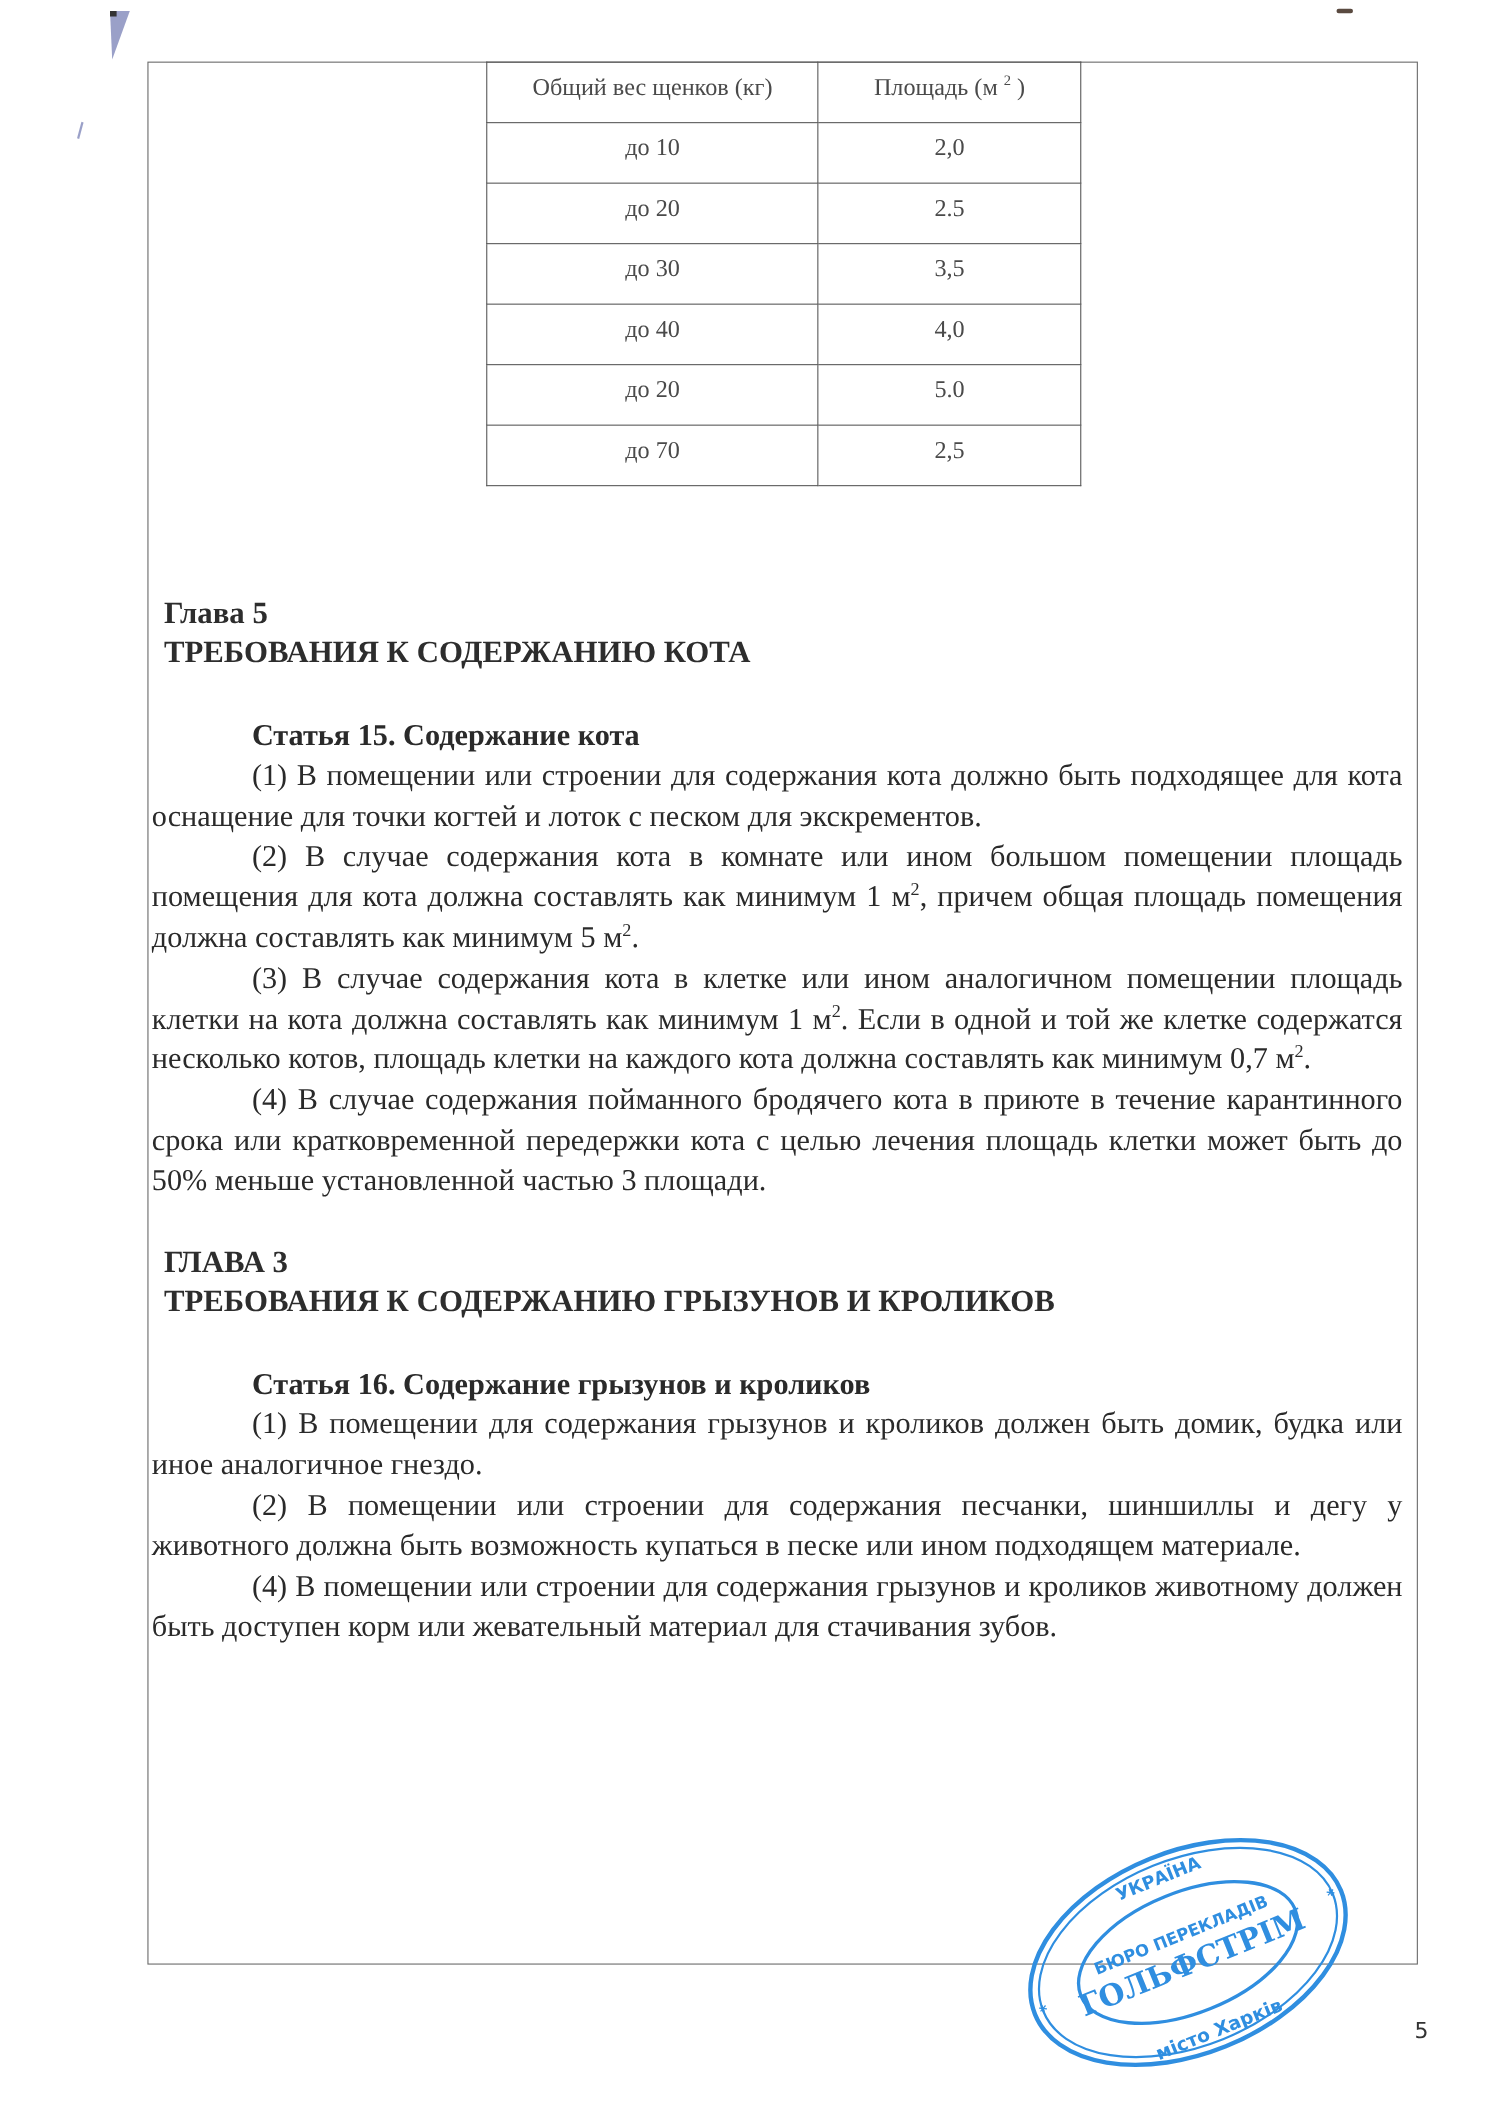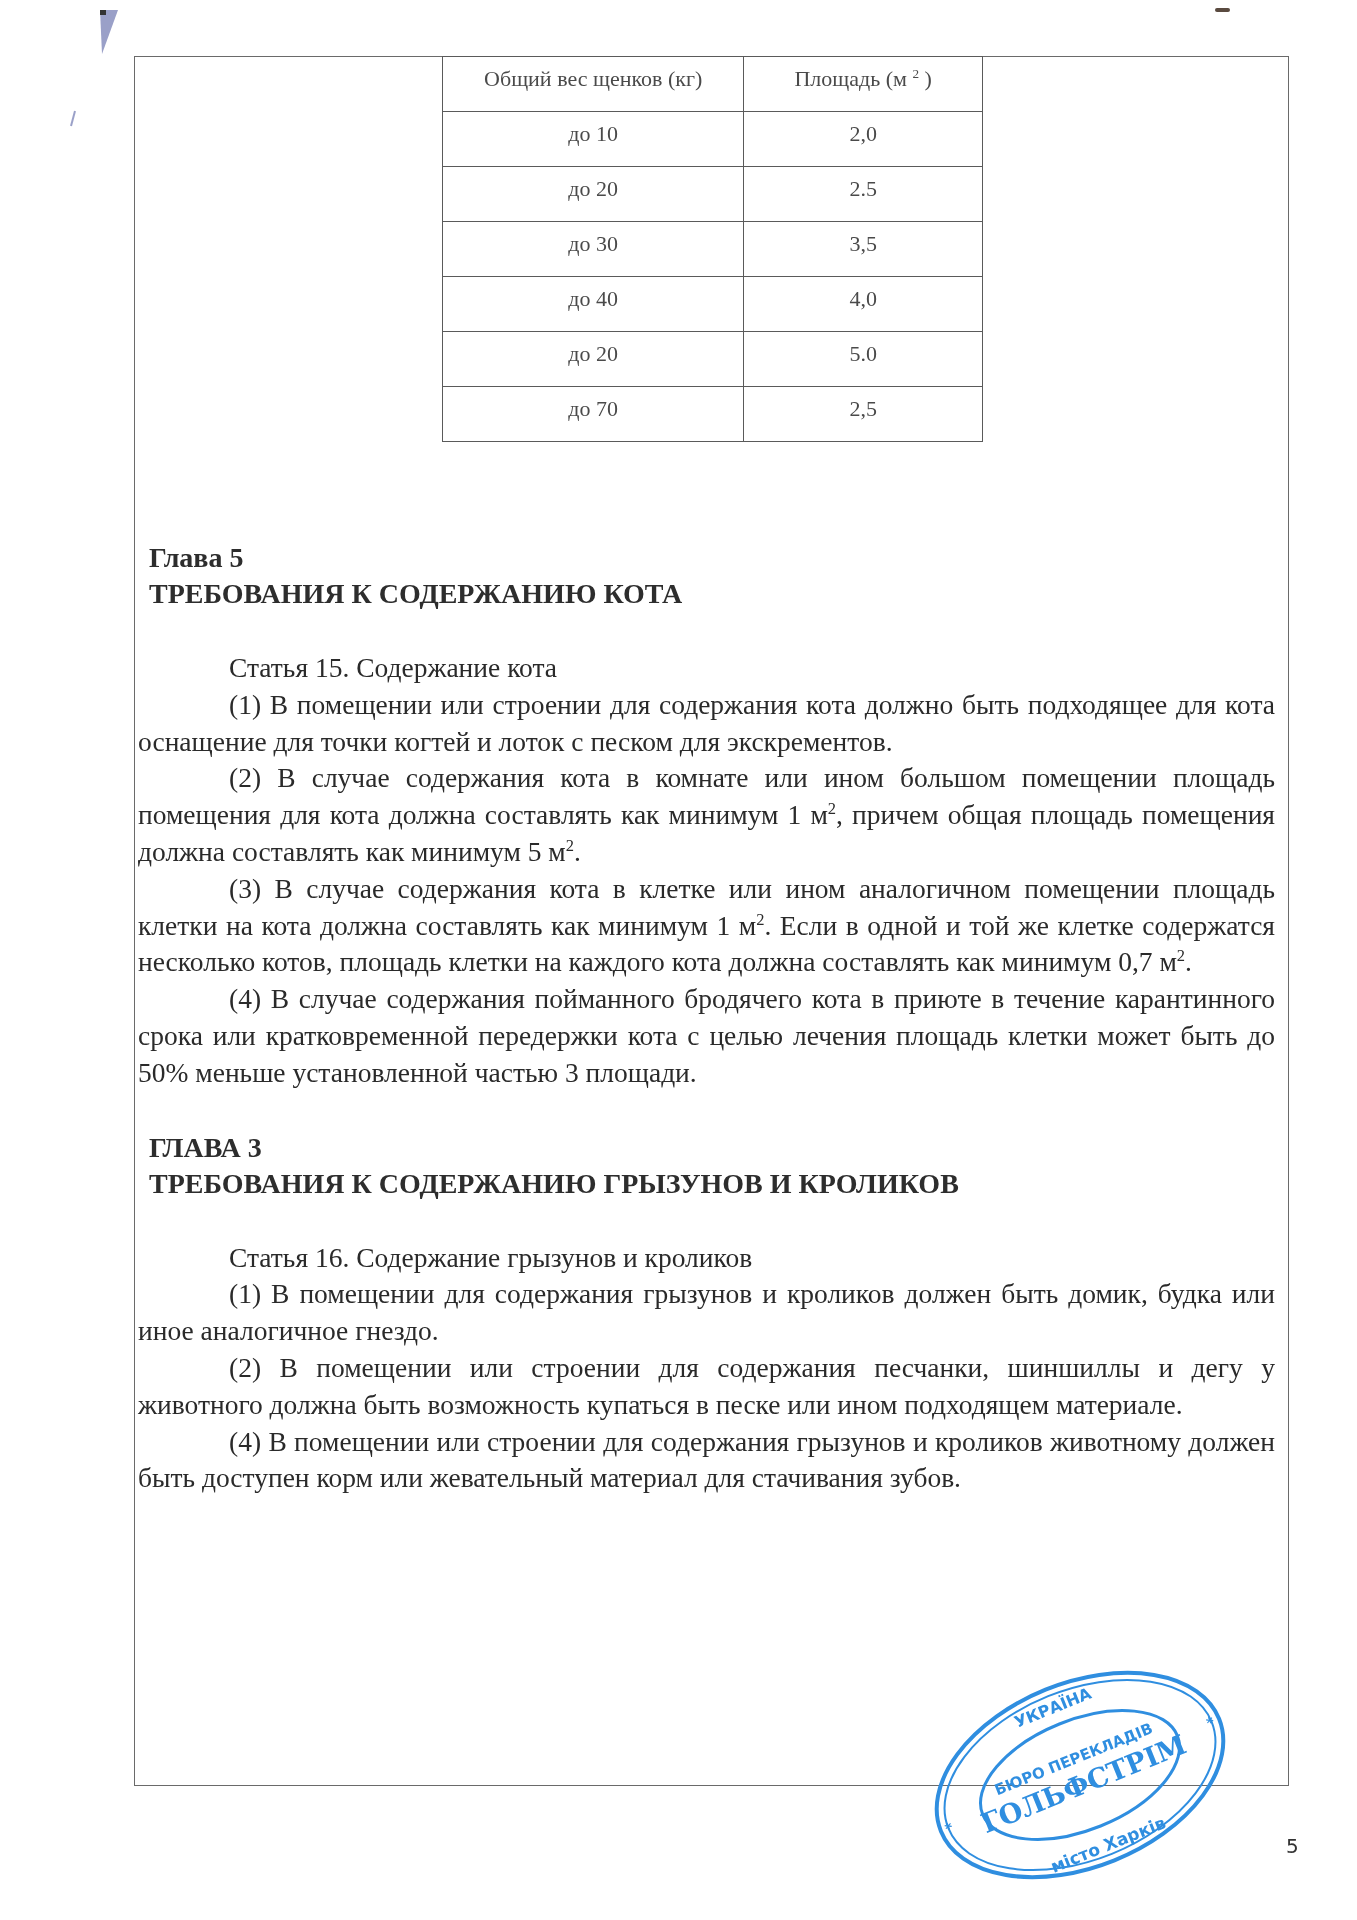--- a/index.html
+++ b/index.html
@@ -25,21 +25,21 @@
   table.weights td.c2 { width: 239px; margin-top: 45px; }
   sup { font-size: 60%; vertical-align: super; line-height: 0; }
   .content {
     position: absolute; left: 229px; top: 540px; width: 1046px;
     font-size: 27.5px; line-height: 36.8px;
   }
   .chapter {
     text-align: left; font-weight: bold; font-size: 28px; line-height: 36px;
     margin-left: -80px; color: #2d2d2d;
   }
-  .art { font-weight: normal; margin-top: 38px; }
+  .art { font-weight: bold; margin-top: 38px; }
   p.para {
     margin: 0; text-align: justify; text-indent: 91px; margin-left: -91px;
   }
   .gap { height: 38px; }
   .pagenum {
     position: absolute; left: 1286px; top: 1834px;
     font-family: "DejaVu Sans", sans-serif; font-size: 20px; color: #333;
   }
   .mark { position: absolute; }
   .stamp { position: absolute; left: 925px; top: 1668px; width: 310px; height: 215px; }

